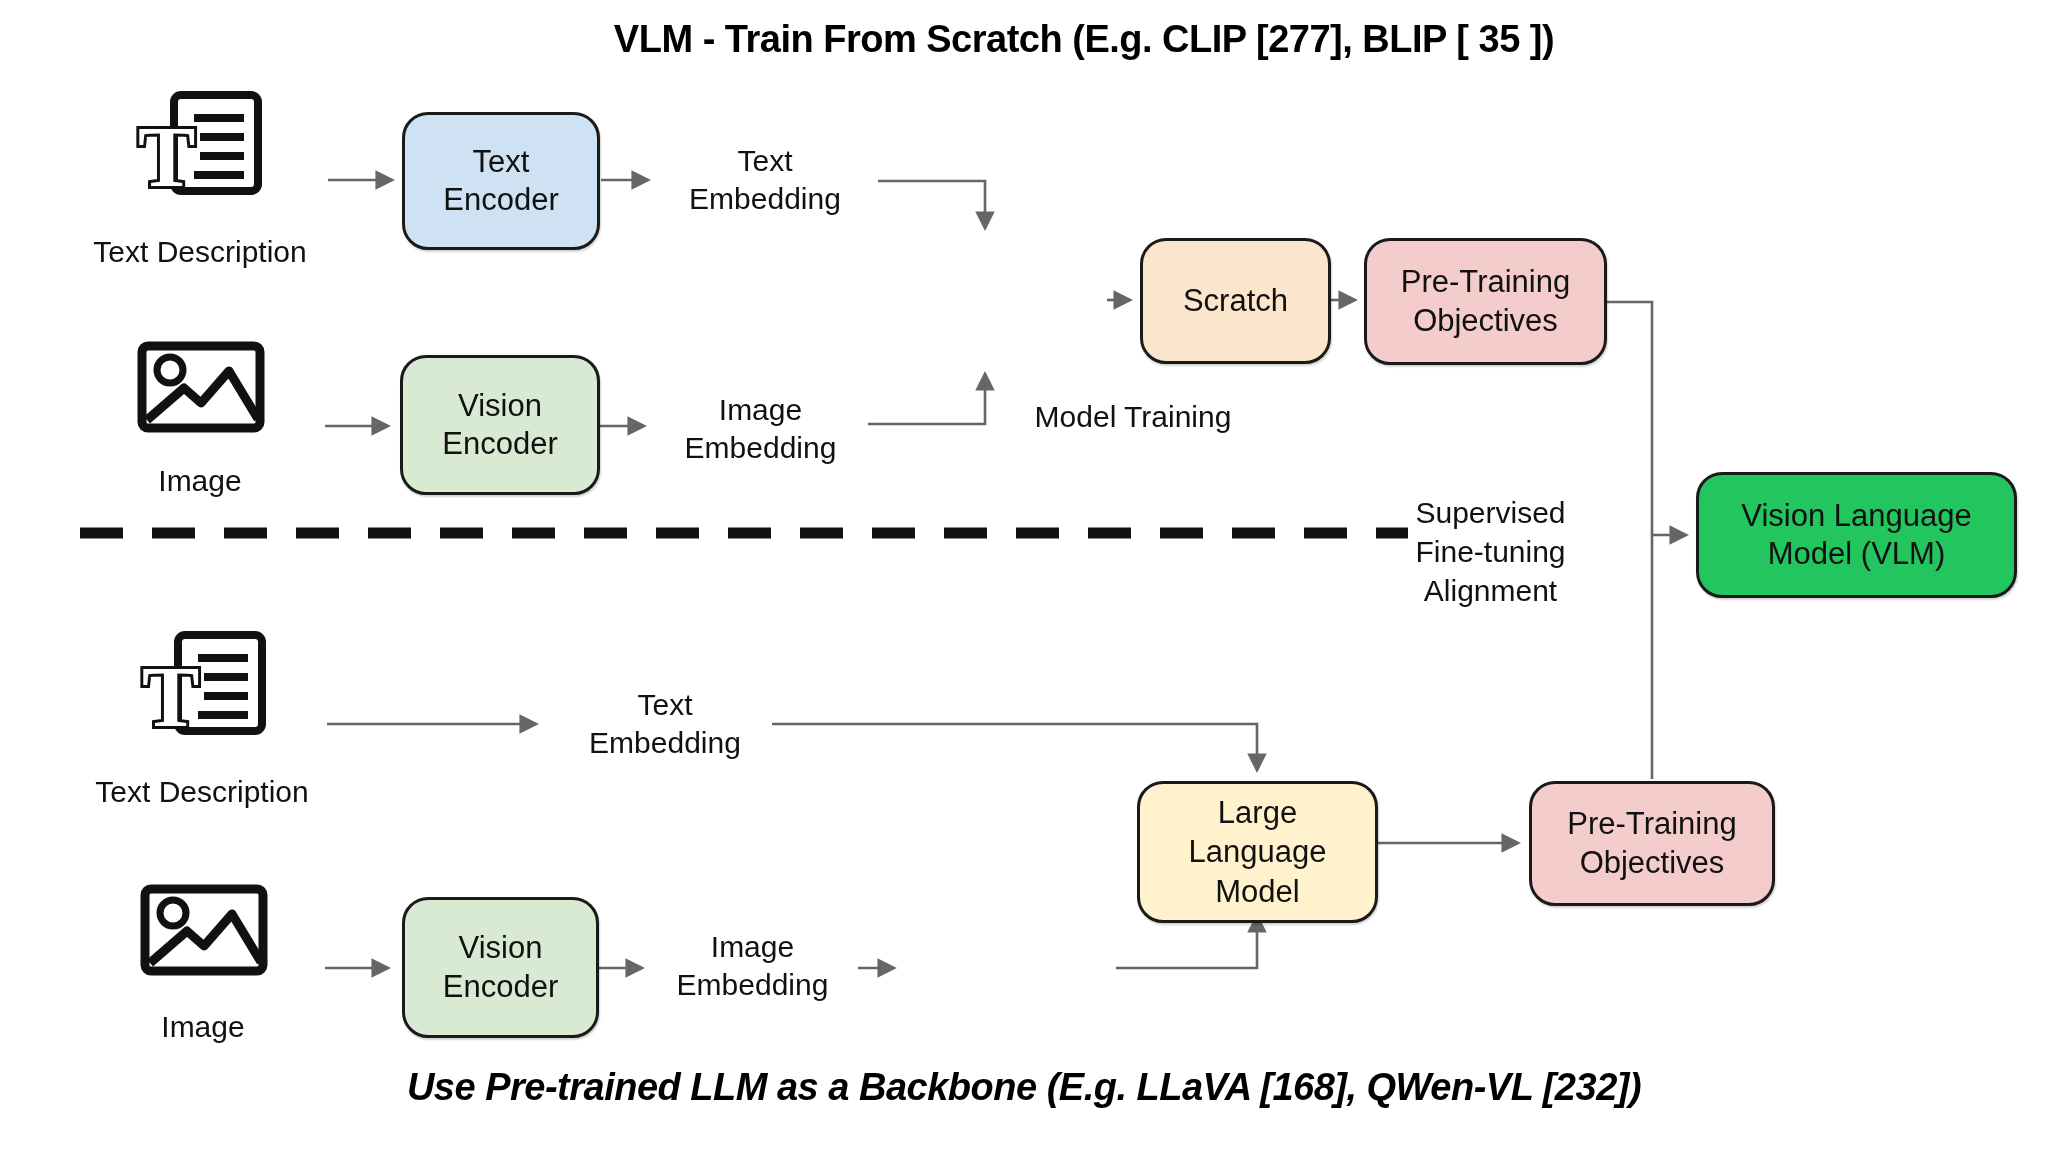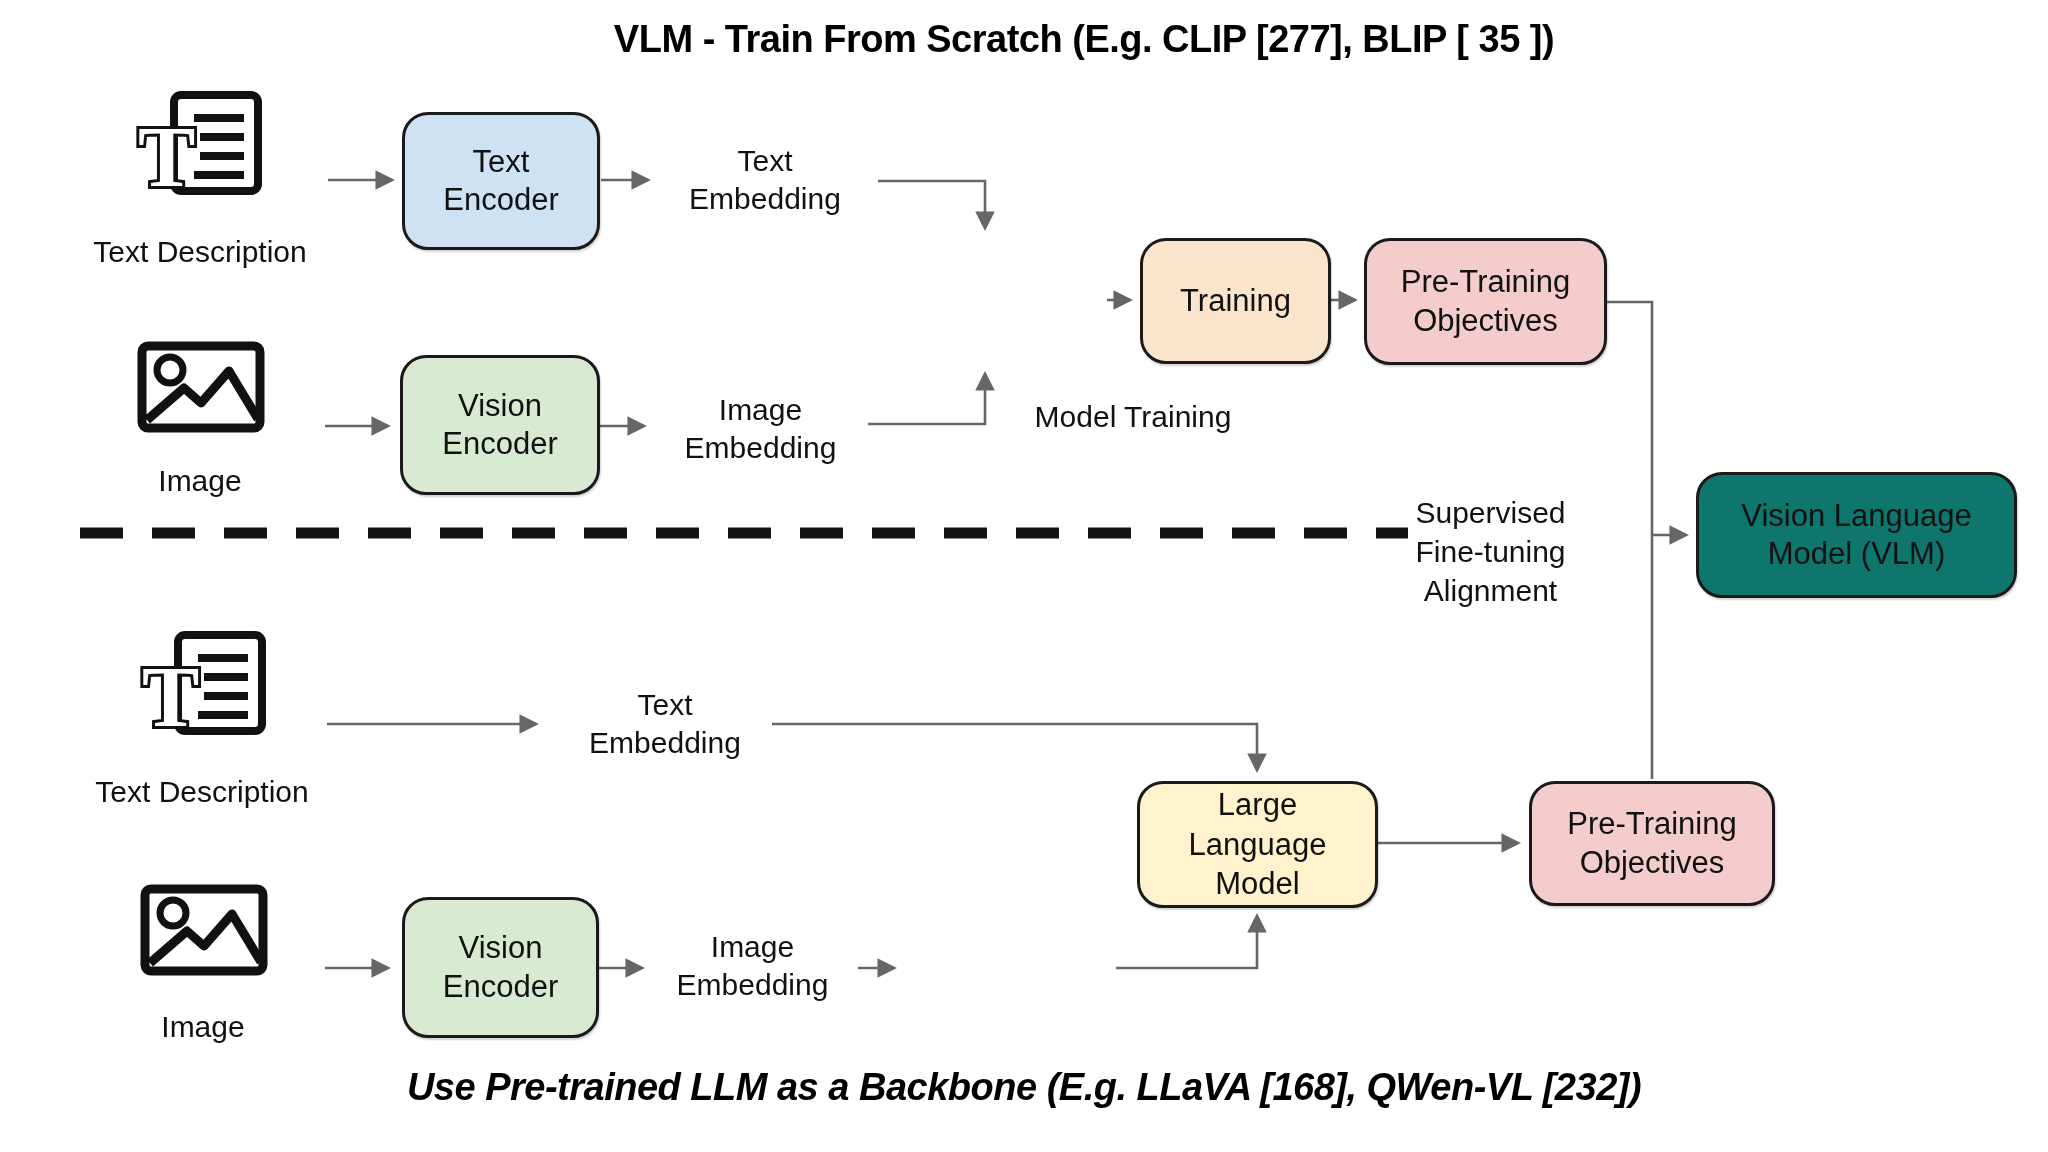--- a/index.html
+++ b/index.html
@@ -74,21 +74,21 @@
   </svg>
   <div class="lbl" style="left:78px;top:233px;width:244px;">Text Description</div>
 
   <div class="box" style="left:402px;top:112px;width:198px;height:138px;background:#cfe2f3;">Text
 Encoder</div>
 
   <div class="lbl" style="left:665px;top:142px;width:200px;">Text
 Embedding</div>
 
 
-  <div class="box" style="left:1140px;top:238px;width:191px;height:126px;background:#fce5cd;">Training</div>
+  <div class="box" style="left:1140px;top:238px;width:191px;height:126px;background:#fce5cd;">Scratch</div>
 
   <div class="box" style="left:1364px;top:238px;width:243px;height:127px;background:#f4cccc;">Pre-Training
 Objectives</div>
 
   <svg class="icon" style="left:137px;top:341px;" width="128" height="92" viewBox="0 0 128 92">
     <rect x="5" y="5" width="118" height="82" rx="6" fill="#ffffff" stroke="#111" stroke-width="9"></rect>
     <circle cx="33" cy="29" r="13" fill="none" stroke="#111" stroke-width="7"></circle>
     <path d="M10,79 L47,47 L64,62 L92,30 L121,78" fill="none" stroke="#111" stroke-width="9" stroke-linejoin="round"></path>
   </svg>
   <div class="lbl" style="left:140px;top:462px;width:120px;">Image</div>
@@ -98,37 +98,37 @@
 
   <div class="lbl" style="left:658px;top:391px;width:205px;">Image
 Embedding</div>
 
   <div class="lbl" style="left:1008px;top:398px;width:250px;">Model Training</div>
 
   <div class="lbl" style="left:1388px;top:493px;width:205px;line-height:1.3;">Supervised
 Fine-tuning
 Alignment</div>
 
-  <div class="box" style="left:1696px;top:472px;width:321px;height:126px;background:#0f766e;">Vision Language
+  <div class="box" style="left:1696px;top:472px;width:321px;height:126px;background:#22c55e;">Vision Language
 Model (VLM)</div>
 
   <svg class="icon" style="left:140px;top:630px;" width="128" height="110" viewBox="0 0 128 110">
     <rect x="38" y="5" width="84" height="96" rx="7" fill="#ffffff" stroke="#111" stroke-width="8"></rect>
     <line x1="58" y1="28" x2="108" y2="28" stroke="#111" stroke-width="8"></line>
     <line x1="64" y1="47" x2="108" y2="47" stroke="#111" stroke-width="8"></line>
     <line x1="64" y1="66" x2="108" y2="66" stroke="#111" stroke-width="8"></line>
     <line x1="58" y1="85" x2="108" y2="85" stroke="#111" stroke-width="8"></line>
     <text x="2" y="96" font-family="Liberation Serif, serif" font-weight="bold" font-size="86" fill="#ffffff" stroke="#111" stroke-width="6" paint-order="stroke">T</text>
   </svg>
   <div class="lbl" style="left:80px;top:773px;width:244px;">Text Description</div>
 
   <div class="lbl" style="left:565px;top:686px;width:200px;">Text
 Embedding</div>
 
-  <div class="box" style="left:1137px;top:781px;width:241px;height:127px;background:#fff2cc;line-height:1.27;">Large
+  <div class="box" style="left:1137px;top:781px;width:241px;height:142px;background:#fff2cc;line-height:1.27;">Large
 Language
 Model</div>
 
   <div class="box" style="left:1529px;top:781px;width:246px;height:125px;background:#f4cccc;">Pre-Training
 Objectives</div>
 
   <svg class="icon" style="left:140px;top:884px;" width="128" height="92" viewBox="0 0 128 92">
     <rect x="5" y="5" width="118" height="82" rx="6" fill="#ffffff" stroke="#111" stroke-width="9"></rect>
     <circle cx="33" cy="29" r="13" fill="none" stroke="#111" stroke-width="7"></circle>
     <path d="M10,79 L47,47 L64,62 L92,30 L121,78" fill="none" stroke="#111" stroke-width="9" stroke-linejoin="round"></path>

